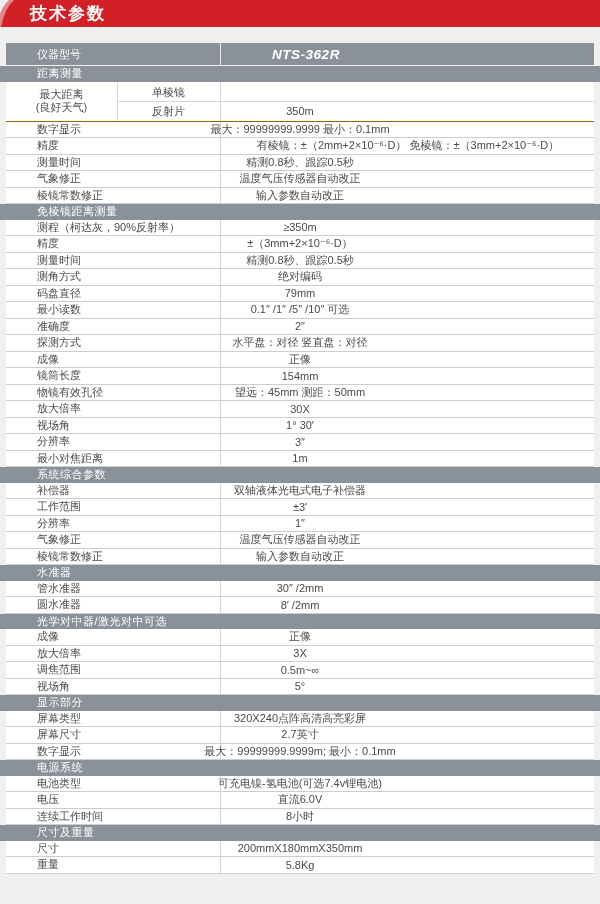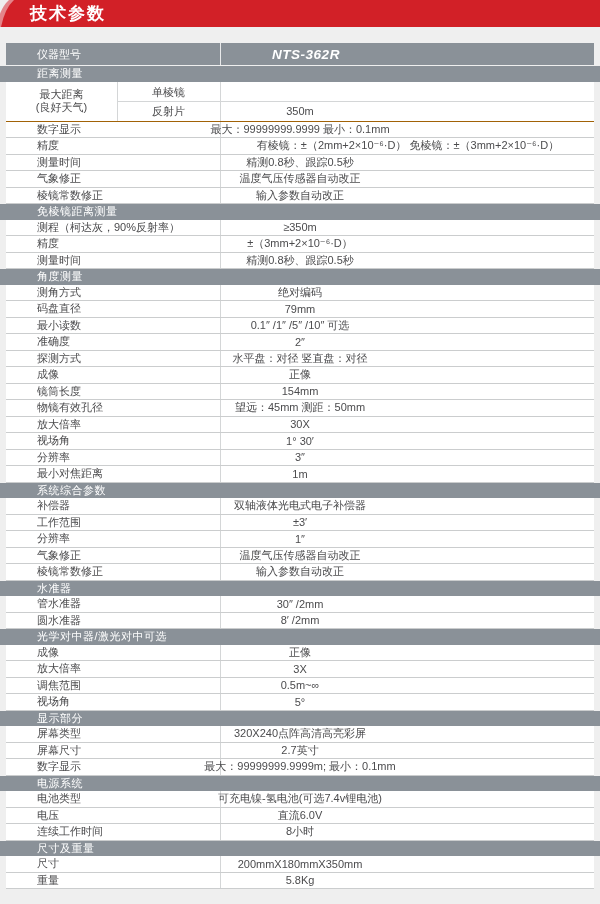--- a/index.html
+++ b/index.html
@@ -109,21 +109,20 @@
         <span class="cell-label">测程（柯达灰，90%反射率）</span>
       </div>
       <div class="data-row">
         <span class="cell-value">±（3mm+2×10⁻⁶·D）</span>
         <span class="cell-label">精度</span>
       </div>
       <div class="data-row">
         <span class="cell-value">精测0.8秒、跟踪0.5秒</span>
         <span class="cell-label">测量时间</span>
       </div>
-      <div class="sec-header">角度测量</div>
       <div class="data-row">
         <span class="cell-value">绝对编码</span>
         <span class="cell-label">测角方式</span>
       </div>
       <div class="data-row">
         <span class="cell-value">79mm</span>
         <span class="cell-label">码盘直径</span>
       </div>
       <div class="data-row">
         <span class="cell-value">0.1″ /1″ /5″ /10″ 可选</span>

